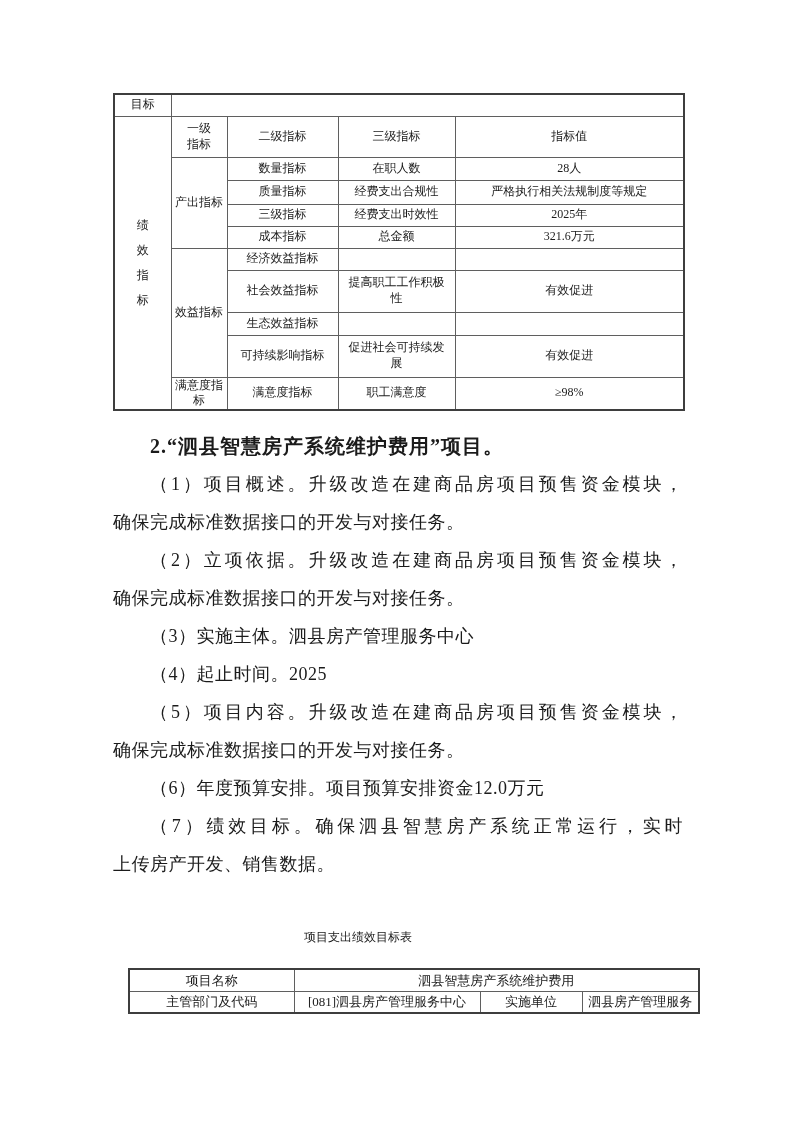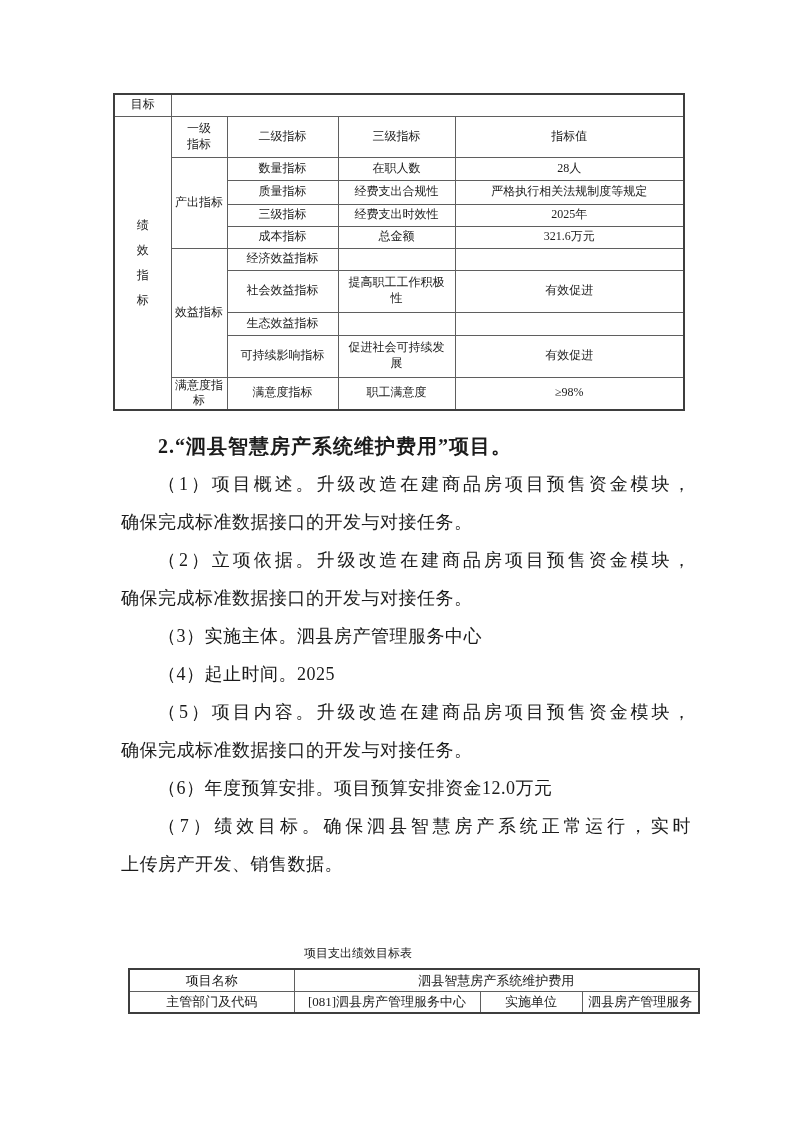--- a/index.html
+++ b/index.html
@@ -18,31 +18,31 @@
     text-align:center; vertical-align:middle;
     white-space:pre-line;
     line-height:1.32;
     padding:0 2px;
     overflow:hidden;
   }
   .perf-table { left:113px; top:93px;  width:570px; font-size:12px; border:2px solid #3e3e3e; }
   .tgt-table  { left:128px; top:968px; width:570px; font-size:13px; border:2px solid #3e3e3e; }
   .axis-cell  { line-height:25px; letter-spacing:0; }
 
-  .body-text { position:absolute; left:113px; top:427px; width:570px;margin-left:8px; }
+  .body-text { position:absolute; left:113px; top:427px; width:570px; }
   .line { height:38px; line-height:38px; font-size:18px; letter-spacing:0.5px; white-space:nowrap; }
   .line.indent { text-indent:37px; }
   .line.fill { white-space:normal; text-align:justify; text-align-last:justify; }
   .line.heading { font-size:20px; font-weight:bold; letter-spacing:1px; }
 
   .tt-title, .tt-subtitle {
     position:absolute; left:113px; width:490px;
     text-align:center; font-size:12px; line-height:16px;
   }
-  .tt-title { top:929px;margin-top:16px; }
+  .tt-title { top:929px; }
   .tt-subtitle { top:951px; }
 </style>
 </head>
 <body>
 
 <div class="page">
 
   <table class="perf-table">
     <colgroup>
       <col style="width:57px">

